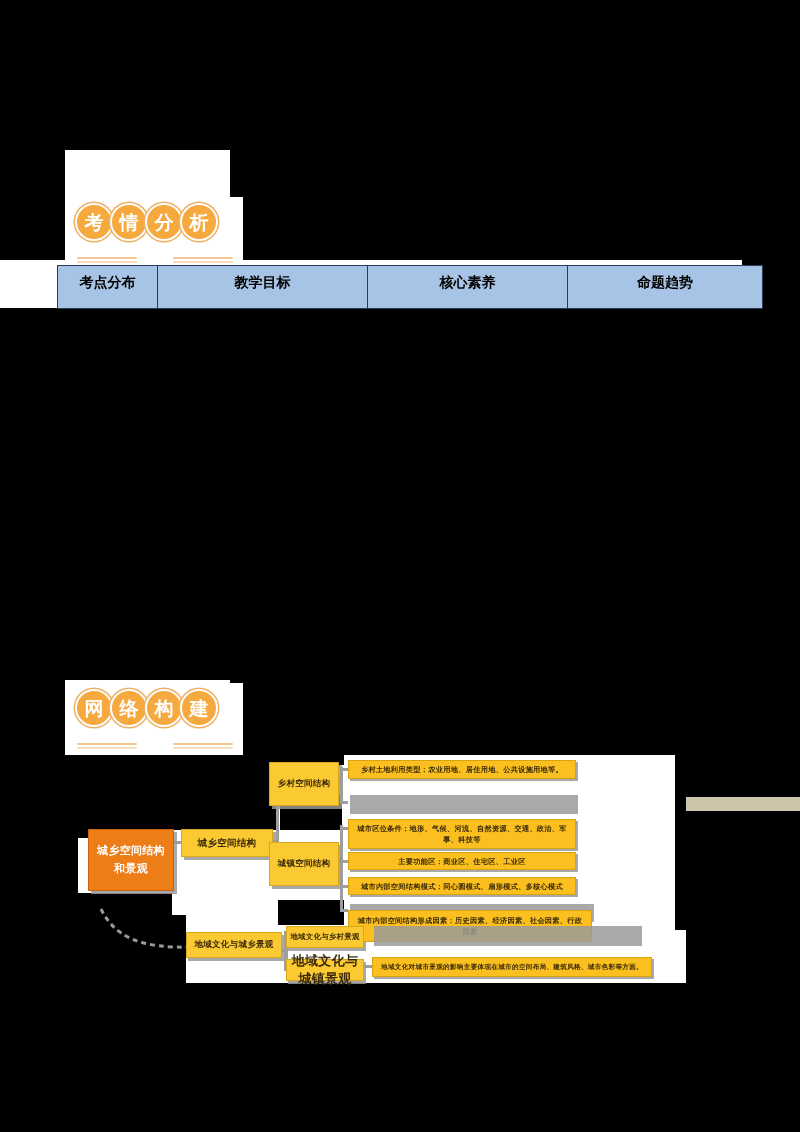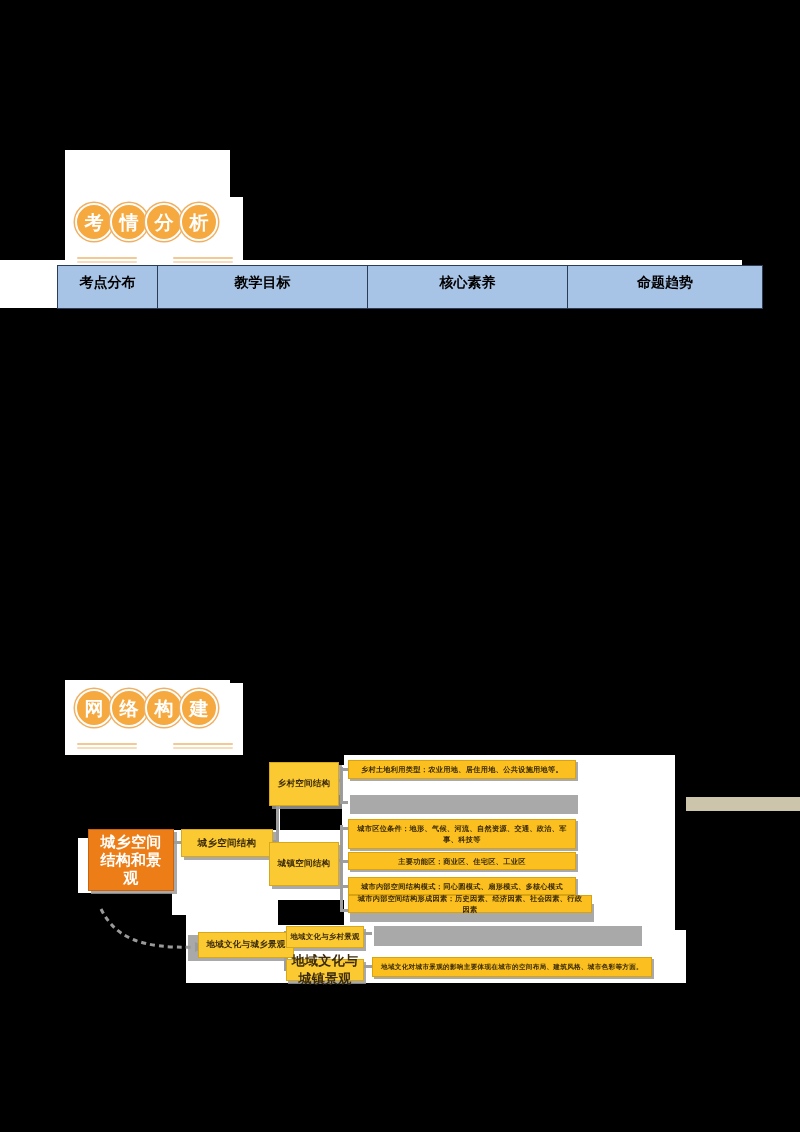--- a/index.html
+++ b/index.html
@@ -62,21 +62,21 @@
     display:flex;align-items:center;
     font-family:"DejaVu Sans","Liberation Sans",sans-serif;
     color:#3a2a08;letter-spacing:.3px;
   }
   .node .txt{display:block;width:100%;}
   .shadow{position:absolute;background:#9a9a9a;opacity:.85;}
   .conn{position:absolute;background:#9e9e9e;}
 
   .n-root{
     background:#ed7d17;border:1px solid #c96310;color:#ffffff;
-    font-size:15px;font-weight:bold;line-height:18px;
+    font-size:11px;font-weight:bold;line-height:18px;
     padding:6px 8px;text-align:center;justify-content:center;
   }
   .n-l2{
     background:#fbc932;border:1px solid #d7a81c;
     font-size:9.5px;font-weight:bold;text-align:center;
     justify-content:center;padding:2px 4px;
   }
   .n-l3{
     background:#fbc932;border:1px solid #d7a81c;
     font-size:8.5px;font-weight:bold;text-align:center;
@@ -233,25 +233,25 @@
     </div>
     <div class="shadow" style="left:350px;top:119px;width:228px;height:18px;"></div>
     <div class="node n-leaf" style="left:348px;top:117px;width:228px;height:18px;">
       <span class="txt">主要功能区：商业区、住宅区、工业区</span>
     </div>
     <div class="shadow" style="left:350px;top:144px;width:228px;height:18px;"></div>
     <div class="node n-leaf" style="left:348px;top:142px;width:228px;height:18px;">
       <span class="txt">城市内部空间结构模式：同心圆模式、扇形模式、多核心模式</span>
     </div>
     <div class="shadow" style="left:350px;top:169px;width:244px;height:18px;"></div>
-    <div class="node n-leaf" style="left:348px;top:160px;width:244px;height:18px;">
+    <div class="node n-leaf" style="left:348px;top:175px;width:244px;height:32px;">
       <span class="txt">城市内部空间结构形成因素：历史因素、经济因素、社会因素、行政因素</span>
     </div>
 
-    <div class="node n-l2" style="left:186px;top:197px;width:96px;height:26px;font-size:8.5px;margin-left:12px;">
+    <div class="node n-l2" style="left:186px;top:197px;width:96px;height:26px;font-size:8.5px;">
       <span class="txt">地域文化与城乡景观</span>
     </div>
 
     <div class="node n-l3" style="left:286px;top:191px;width:78px;height:22px;font-size:7.4px;">
       <span class="txt">地域文化与乡村景观</span>
     </div>
     <div class="node n-l3" style="left:286px;top:224px;width:78px;height:22px;font-size:13px;">
       <span class="txt">地域文化与城镇景观</span>
     </div>
 

